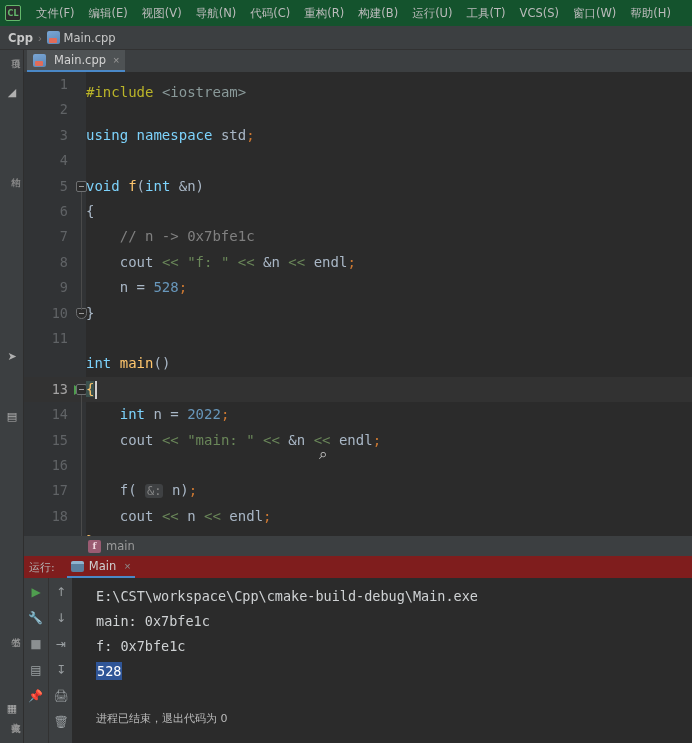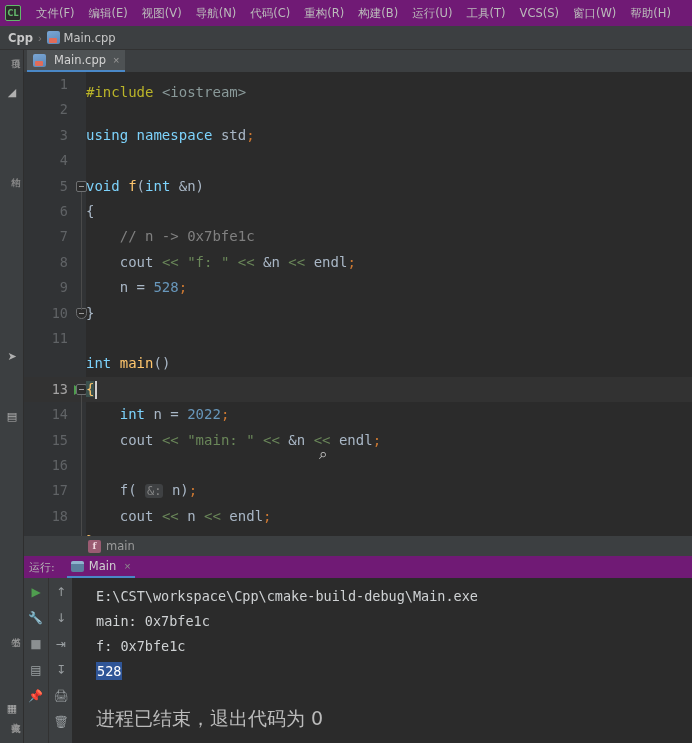--- a/index.html
+++ b/index.html
@@ -7,21 +7,21 @@
     width: 692px; height: 743px;
     background: #3c3f41;
     font-family: "Liberation Sans", sans-serif;
     overflow: hidden;
   }
   #app { position: relative; width: 692px; height: 743px; background: #3c3f41; }
 
   
   .menubar {
     position: absolute; left: 0; top: 0; width: 692px; height: 26px;
-    background: #701a75; display: flex; align-items: center;
+    background: #14532d; display: flex; align-items: center;
     padding-left: 5px; gap: 0px;
   }
   .app-logo {
     width: 16px; height: 16px; margin-right: 8px; flex: 0 0 auto;
     background: #2b2b2b; border: 1px solid #63b86b; border-radius: 2px;
     color: #63b86b; font-size: 8px; font-weight: bold;
     display: flex; align-items: center; justify-content: center;
     font-family: "DejaVu Sans", sans-serif;
   }
   .menu-item {
@@ -151,21 +151,21 @@
     width: 13px; height: 13px; background: #9a5b72; border-radius: 2px;
     color: #f0d8e0; font-size: 9px; font-weight: bold; margin-right: 5px;
     display: flex; align-items: center; justify-content: center;
     font-family: "DejaVu Serif", serif;
   }
   .ebc .lbl { color: #9b9b9b; font-size: 11.5px; font-family: "DejaVu Sans", sans-serif; }
 
   
   .runhead {
     position: absolute; left: 24px; top: 556px; width: 668px; height: 22px;
-    background: #701a75; display: flex; align-items: center; padding-left: 5px;
+    background: #7f1d1d; display: flex; align-items: center; padding-left: 5px;
   }
   .runhead .title { color: #b4b4b4; font-size: 11px; margin-right: 12px; font-family: "DejaVu Sans", sans-serif;}
   .rtab {
     display: flex; align-items: center; height: 22px; padding: 0 4px;
     border-bottom: 2px solid #4a88c7;
   }
   .rtab .lbl { color: #d0d0d0; font-size: 11.5px; margin-left: 5px; font-family: "DejaVu Sans", sans-serif;}
   .rtab .x { color: #8f8f8f; font-size: 11px; margin-left: 8px; }
   .runico {
     width: 13px; height: 11px; background: #5b7f9e; border-radius: 2px;
@@ -191,21 +191,21 @@
   }
   .console {
     position: absolute; left: 48px; top: 0; right: 0; height: 165px;
     padding: 6px 0 0 24px; overflow: hidden;
   }
   .cline {
     color: #cfd2d4; font-size: 13.5px; line-height: 25px;
     font-family: "DejaVu Sans Mono", monospace; white-space: pre;
   }
   .sel { background: #2f5597; color: #ffffff; padding: 1px 1px; }
-  .exitline { color: #bbbbbb; font-size: 19px; line-height: 25px; font-family: "DejaVu Sans", sans-serif;}
+  .exitline { color: #bbbbbb; font-size: 11px; line-height: 25px; font-family: "DejaVu Sans", sans-serif;}
 </style>
 </head>
 <body>
 
 <div id="app">
 
   <div class="menubar">
     <div class="app-logo">CL</div>
     <div class="menu-item">文件(F)</div>
     <div class="menu-item">编辑(E)</div>

